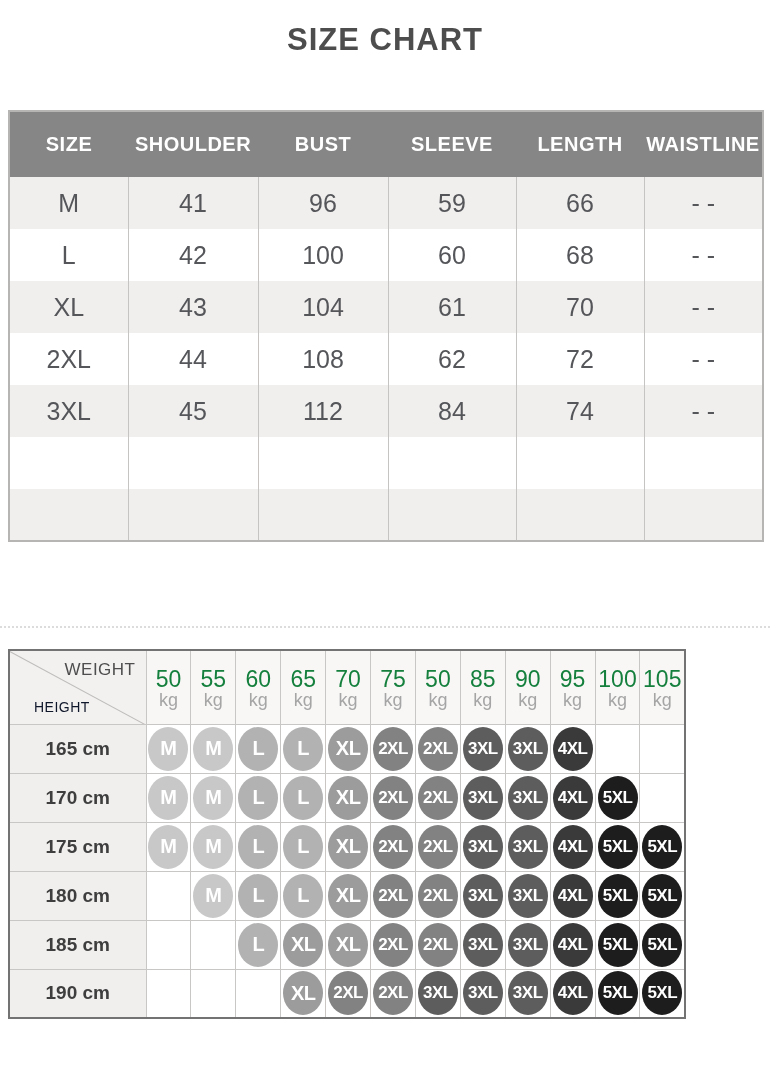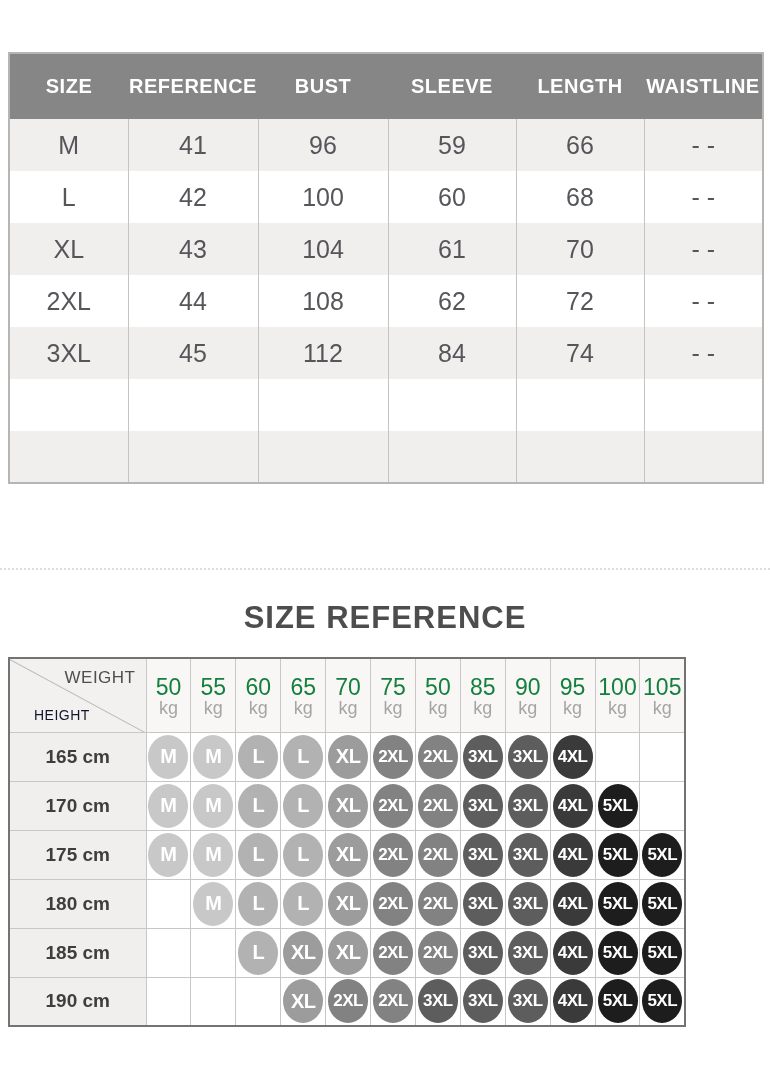--- a/index.html
+++ b/index.html
@@ -83,34 +83,35 @@
     margin:0 auto; display:flex; align-items:center; justify-content:center;
     color:#ffffff; font-weight:bold; font-size:20px; letter-spacing:-0.5px;
   }
   .size-dot.sm { font-size:17px; }
 </style>
 </head>
 <body>
 
 <div class="page">
 
+  <div class="main-title">SIZE CHART</div>
 
   <table class="sc-table">
     <colgroup>
       <col style="width:119px">
         <col style="width:130px">
         <col style="width:130px">
       <col style="width:128px">
         <col style="width:128px">
         <col style="width:119px">
     </colgroup>
     <thead>
       <tr id="sc-head">
           <th>SIZE</th>
-          <th>REFERENCE</th>
+          <th>SHOULDER</th>
           <th>BUST</th>
           <th>SLEEVE</th>
           <th>LENGTH</th>
           <th>WAISTLINE</th>
         </tr>
     </thead>
     <tbody id="sc-body">
         <tr>
           <td>M</td>
           <td>41</td>
@@ -165,21 +166,20 @@
           <td></td>
           <td></td>
           <td></td>
           <td></td>
         </tr>
       </tbody>
   </table>
 
   <div class="divider"></div>
 
-  <div class="main-title ref-title">SIZE REFERENCE</div>
 
   <table class="ref-table">
     <colgroup>
       <col style="width:137px">
       <col>
         <col>
         <col>
         <col>
         <col>
         <col>

